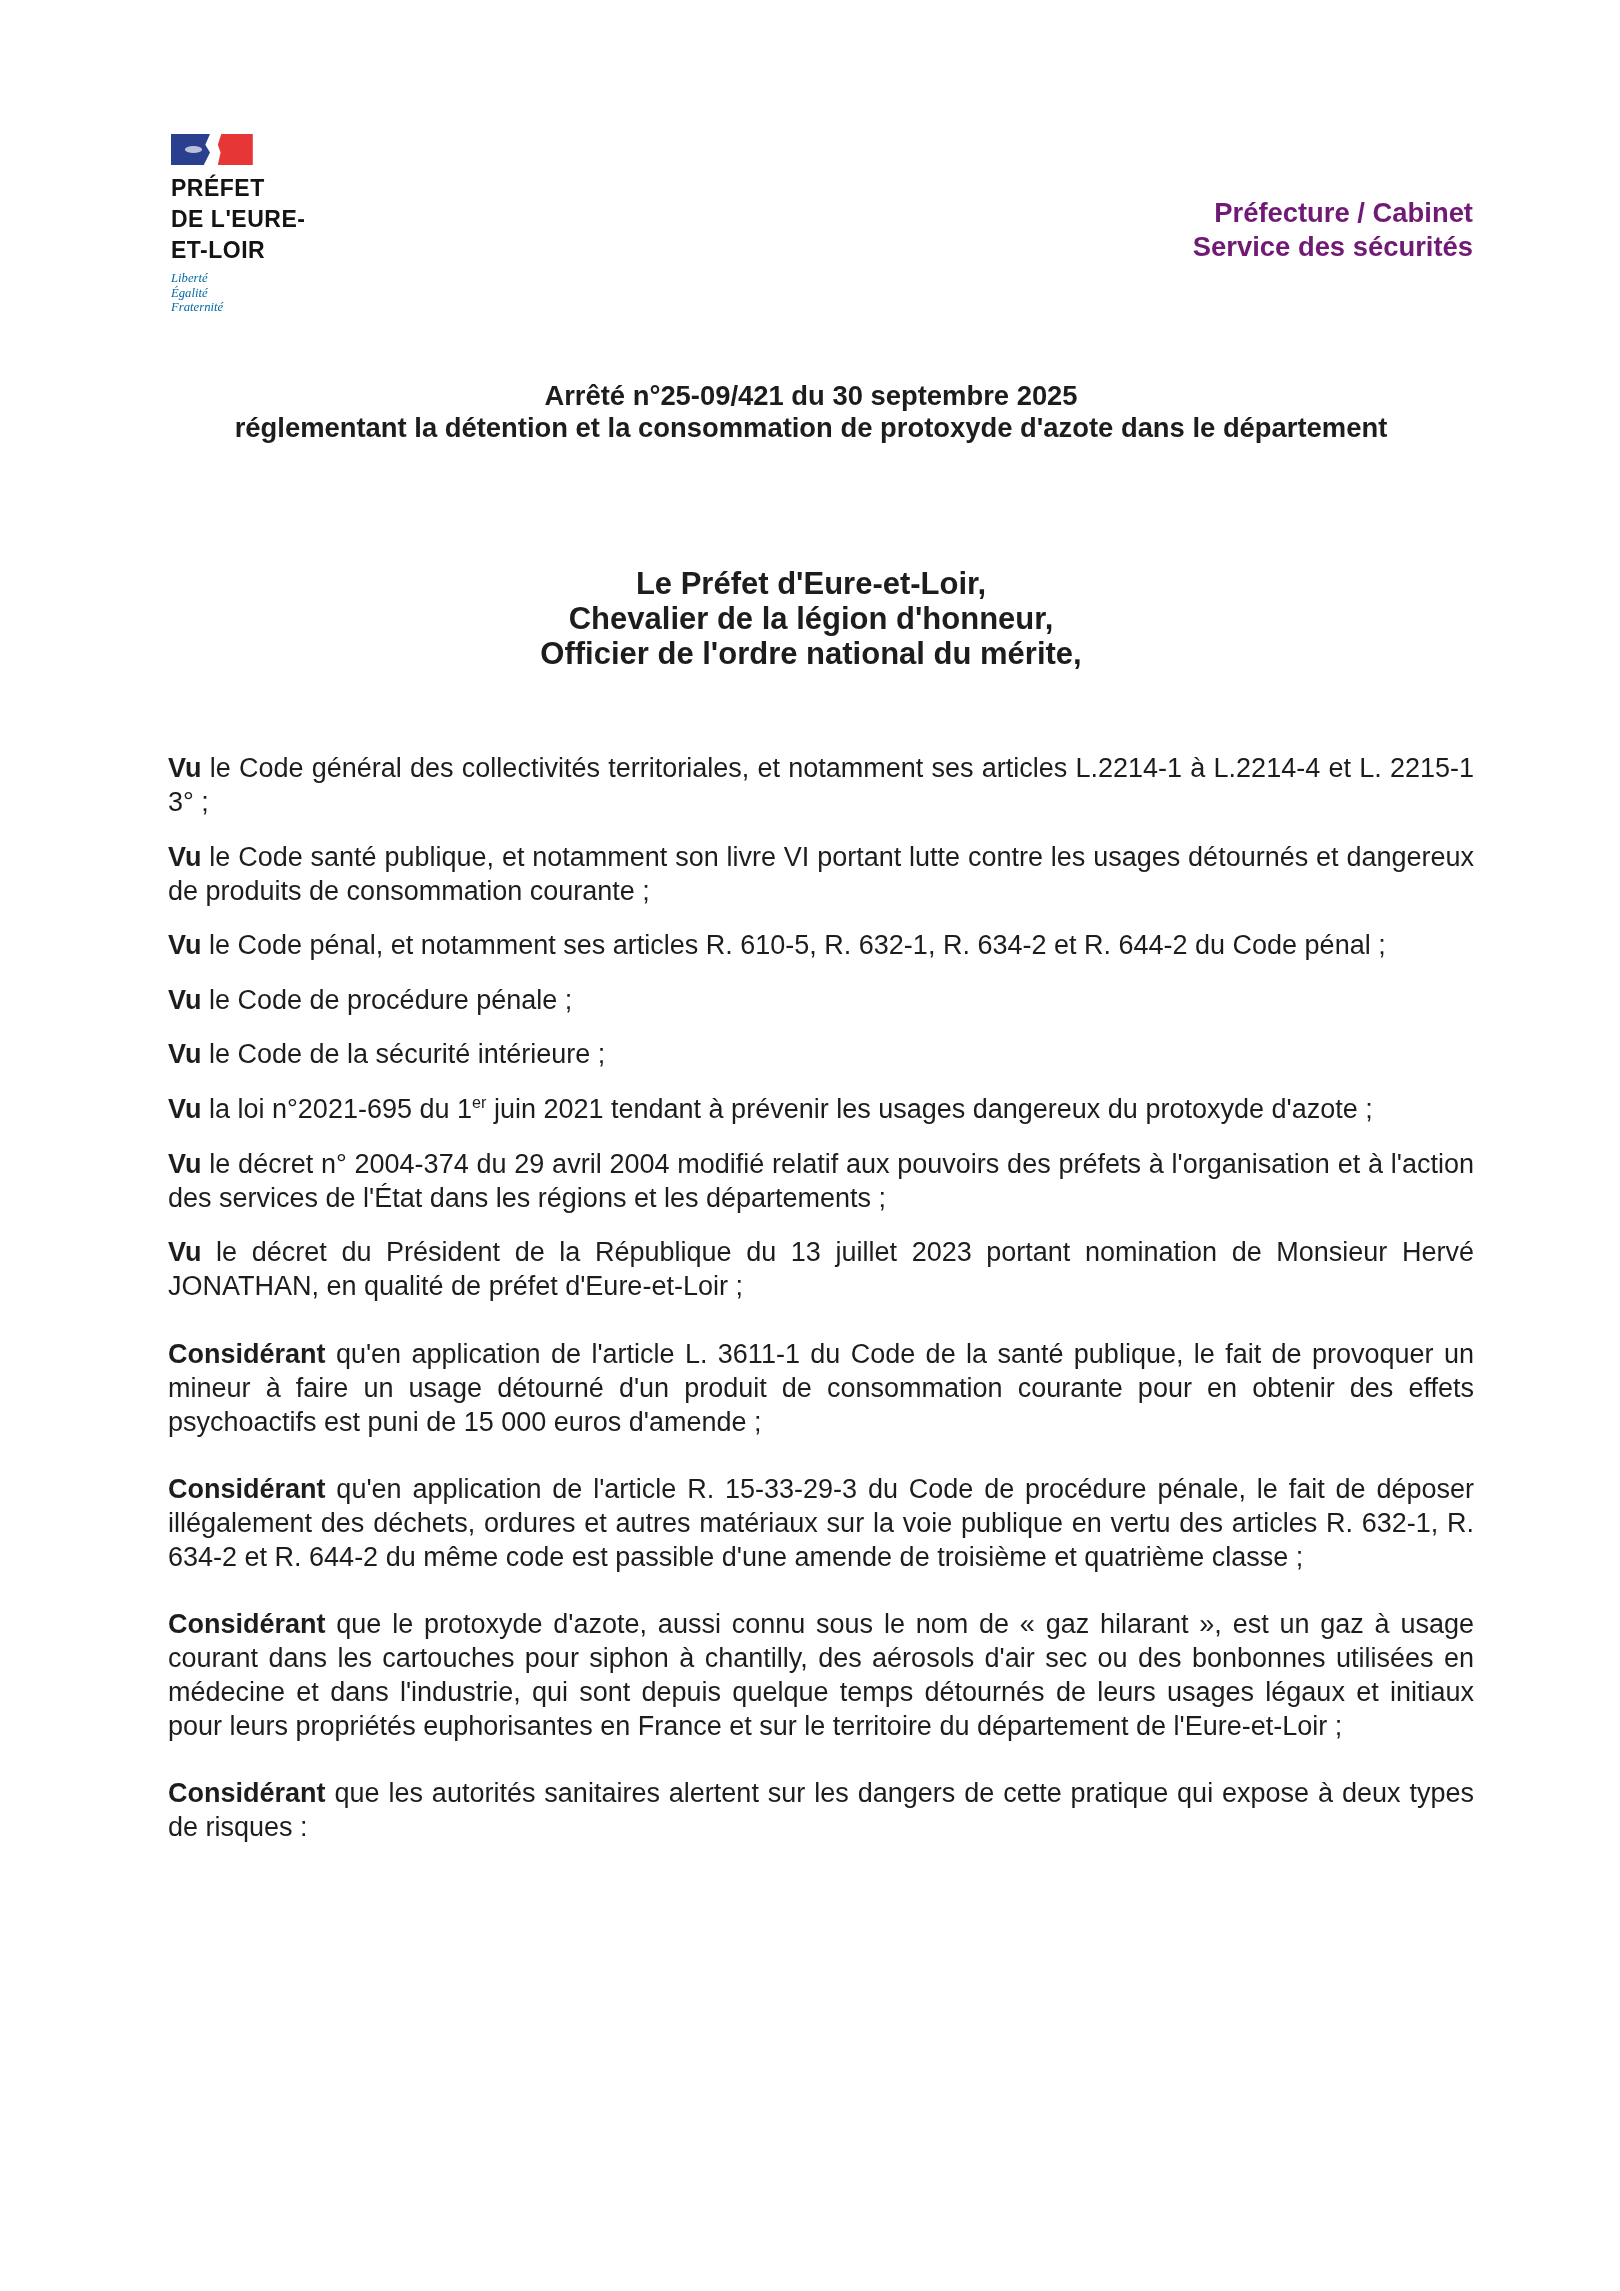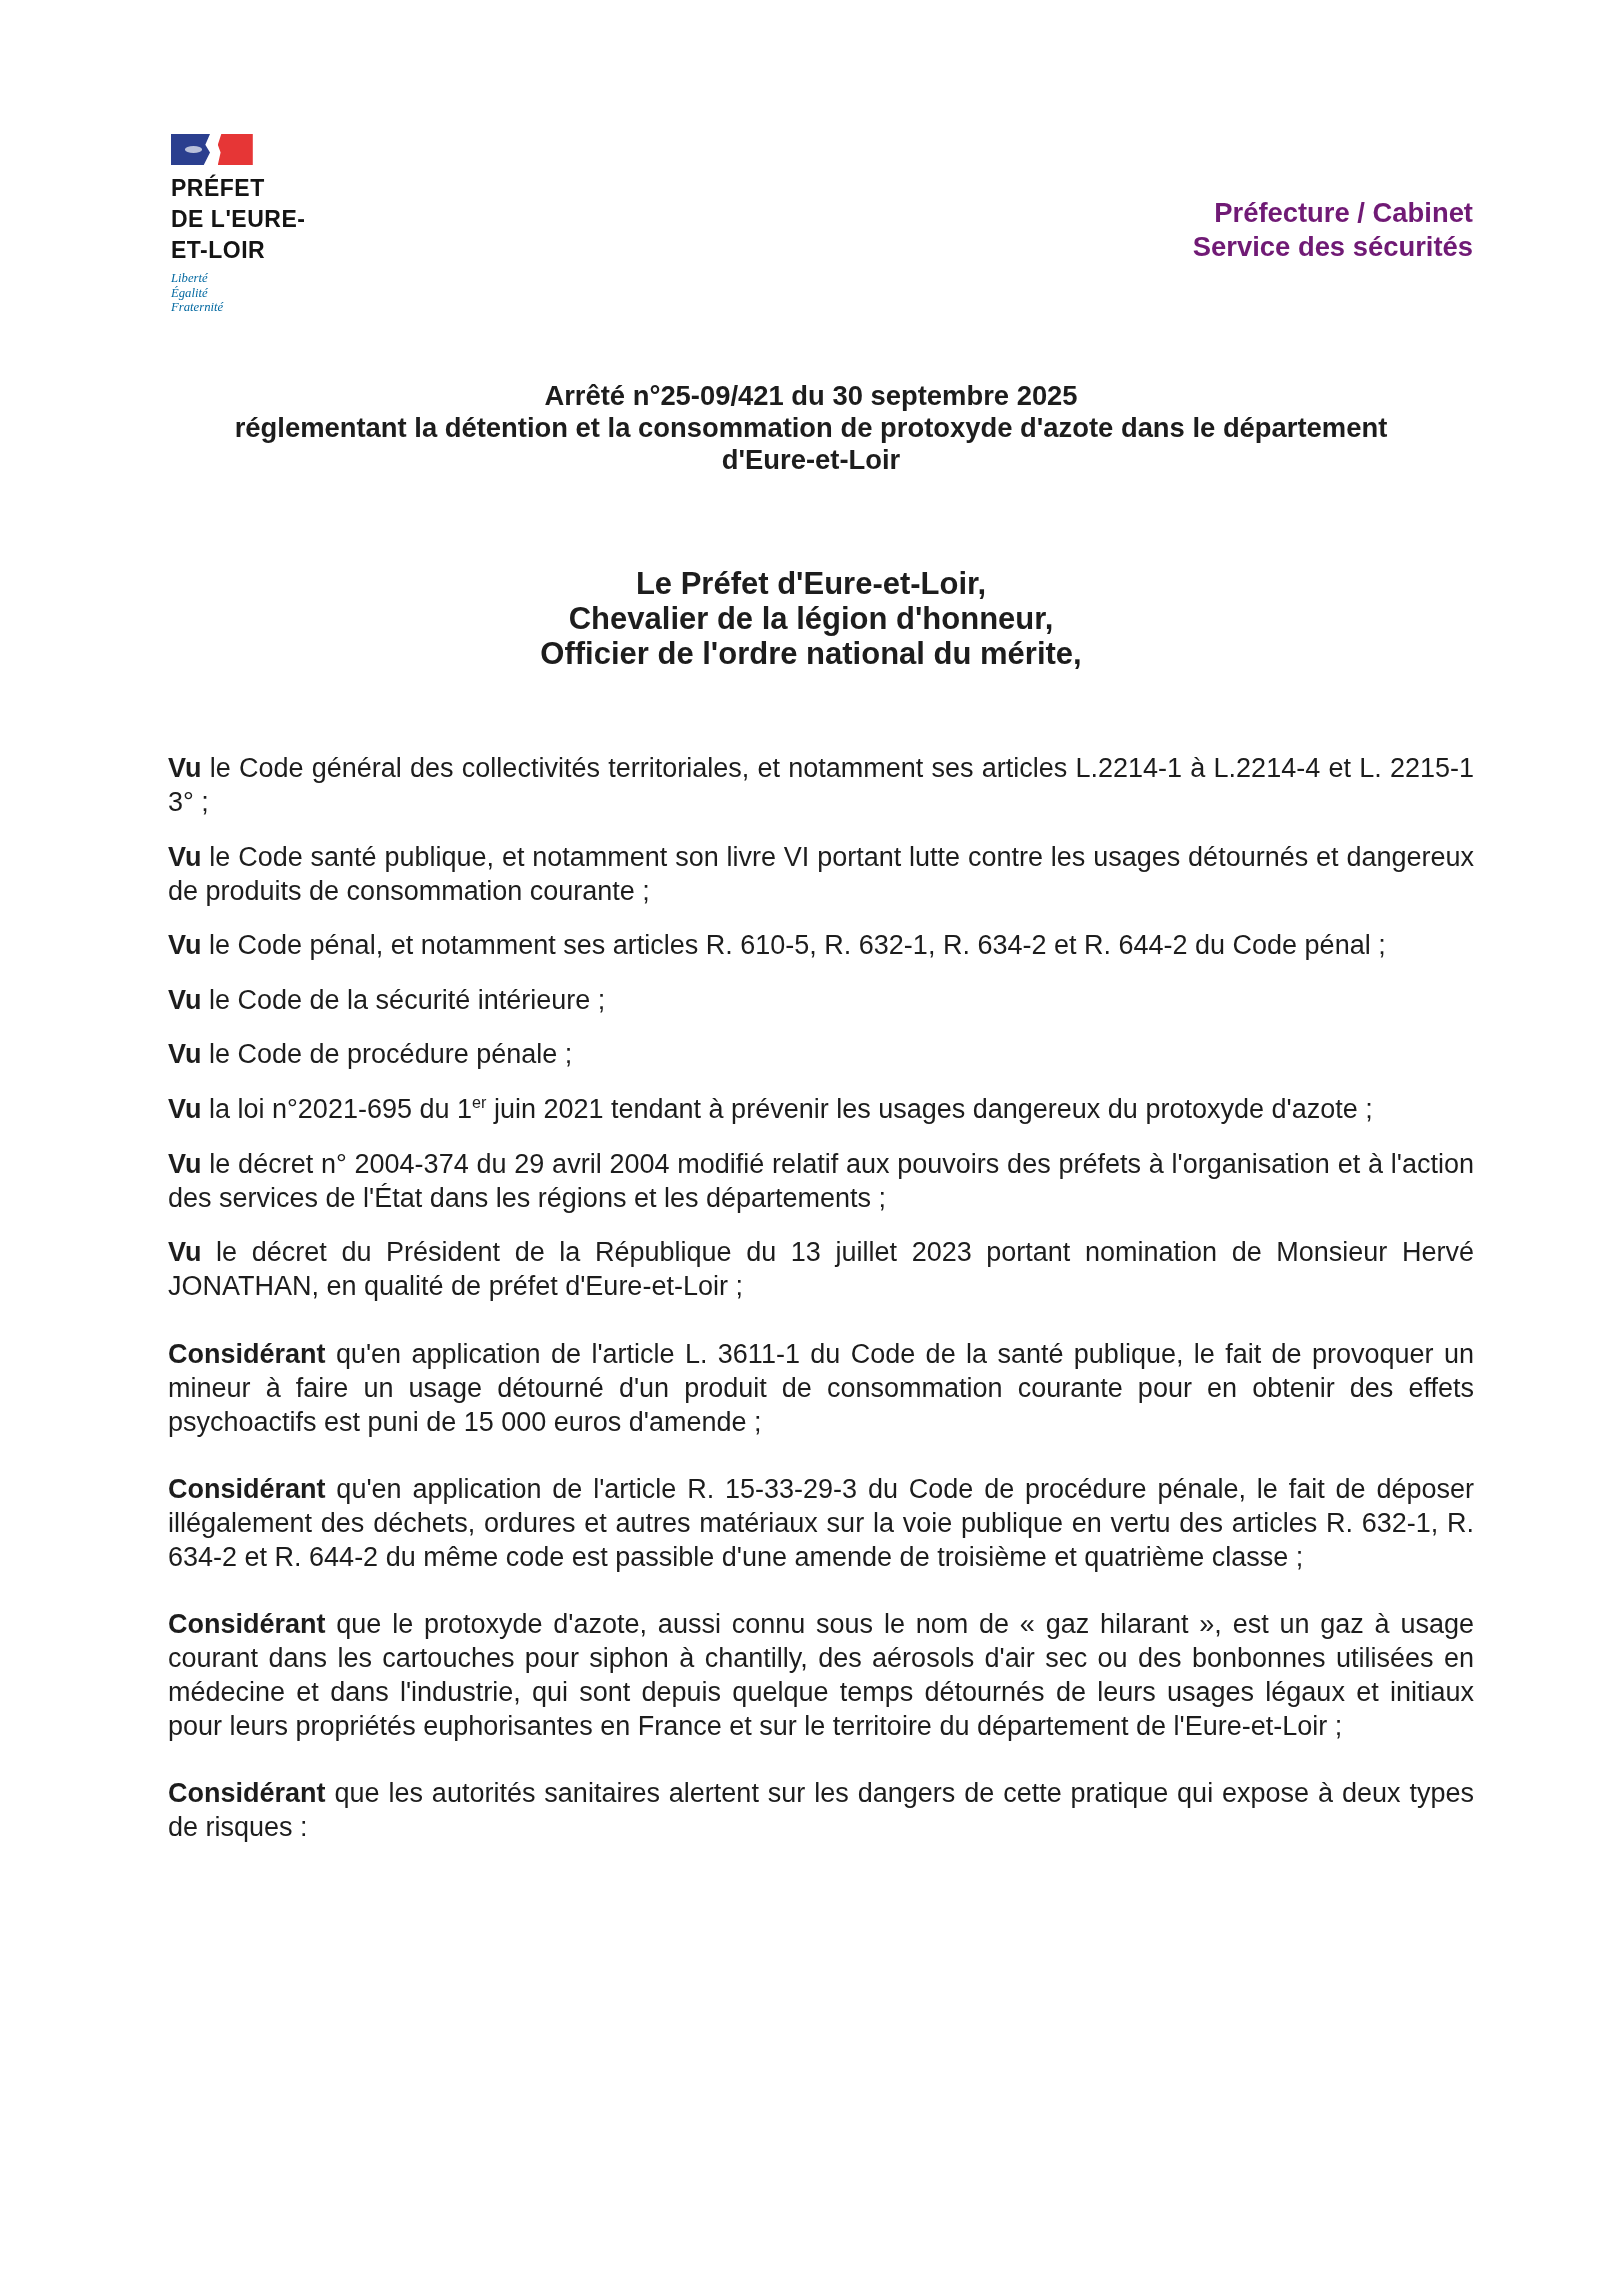--- a/index.html
+++ b/index.html
@@ -66,35 +66,34 @@
 </div>
 
 <div class="service">
   <div>Préfecture / Cabinet</div>
   <div>Service des sécurités</div>
 </div>
 
 <div class="arrete-title">
   <div>Arrêté n°25-09/421 du 30 septembre 2025</div>
   <div>réglementant la détention et la consommation de protoxyde d'azote dans le département</div>
-  <div>d'Eure-et-Loir</div>
 </div>
 
 <div class="prefet-block">
   <div>Le Préfet d'Eure-et-Loir,</div>
   <div>Chevalier de la légion d'honneur,</div>
   <div>Officier de l'ordre national du mérite,</div>
 </div>
 
 <div class="body-text">
   <p class="vu"><span class="lead">Vu</span><span> le Code général des collectivités territoriales, et notamment ses articles L.2214-1 à L.2214-4 et L. 2215-1 3° ;</span></p>
   <p class="vu"><span class="lead">Vu</span><span> le Code santé publique, et notamment son livre VI portant lutte contre les usages détournés et dangereux de produits de consommation courante ;</span></p>
   <p class="vu"><span class="lead">Vu</span><span> le Code pénal, et notamment ses articles R. 610-5, R. 632-1, R. 634-2 et R. 644-2 du Code pénal ;</span></p>
+  <p class="vu"><span class="lead">Vu</span><span> le Code de procédure pénale ;</span></p>
   <p class="vu"><span class="lead">Vu</span><span> le Code de la sécurité intérieure ;</span></p>
-  <p class="vu"><span class="lead">Vu</span><span> le Code de procédure pénale ;</span></p>
   <p class="vu"><span class="lead">Vu</span><span> la loi n°2021-695 du 1</span><sup>er</sup><span> juin 2021 tendant à prévenir les usages dangereux du protoxyde d'azote ;</span></p>
   <p class="vu"><span class="lead">Vu</span><span> le décret n° 2004-374 du 29 avril 2004 modifié relatif aux pouvoirs des préfets à l'organisation et à l'action des services de l'État dans les régions et les départements ;</span></p>
   <p class="vu"><span class="lead">Vu</span><span> le décret du Président de la République du 13 juillet 2023 portant nomination de Monsieur Hervé JONATHAN, en qualité de préfet d'Eure-et-Loir ;</span></p>
   <div class="gap-after-vu"></div>
   <p class="cons"><span class="lead">Considérant</span><span> qu'en application de l'article L. 3611-1 du Code de la santé publique, le fait de provoquer un mineur à faire un usage détourné d'un produit de consommation courante pour en obtenir des effets psychoactifs est puni de 15 000 euros d'amende ;</span></p>
   <p class="cons"><span class="lead">Considérant</span><span> qu'en application de l'article R. 15-33-29-3 du Code de procédure pénale, le fait de déposer illégalement des déchets, ordures et autres matériaux sur la voie publique en vertu des articles R. 632-1, R. 634-2 et R. 644-2 du même code est passible d'une amende de troisième et quatrième classe ;</span></p>
   <p class="cons"><span class="lead">Considérant</span><span> que le protoxyde d'azote, aussi connu sous le nom de « gaz hilarant », est un gaz à usage courant dans les cartouches pour siphon à chantilly, des aérosols d'air sec ou des bonbonnes utilisées en médecine et dans l'industrie, qui sont depuis quelque temps détournés de leurs usages légaux et initiaux pour leurs propriétés euphorisantes en France et sur le territoire du département de l'Eure-et-Loir ;</span></p>
   <p class="cons"><span class="lead">Considérant</span><span> que les autorités sanitaires alertent sur les dangers de cette pratique qui expose à deux types de risques :</span></p>
 </div>
 

